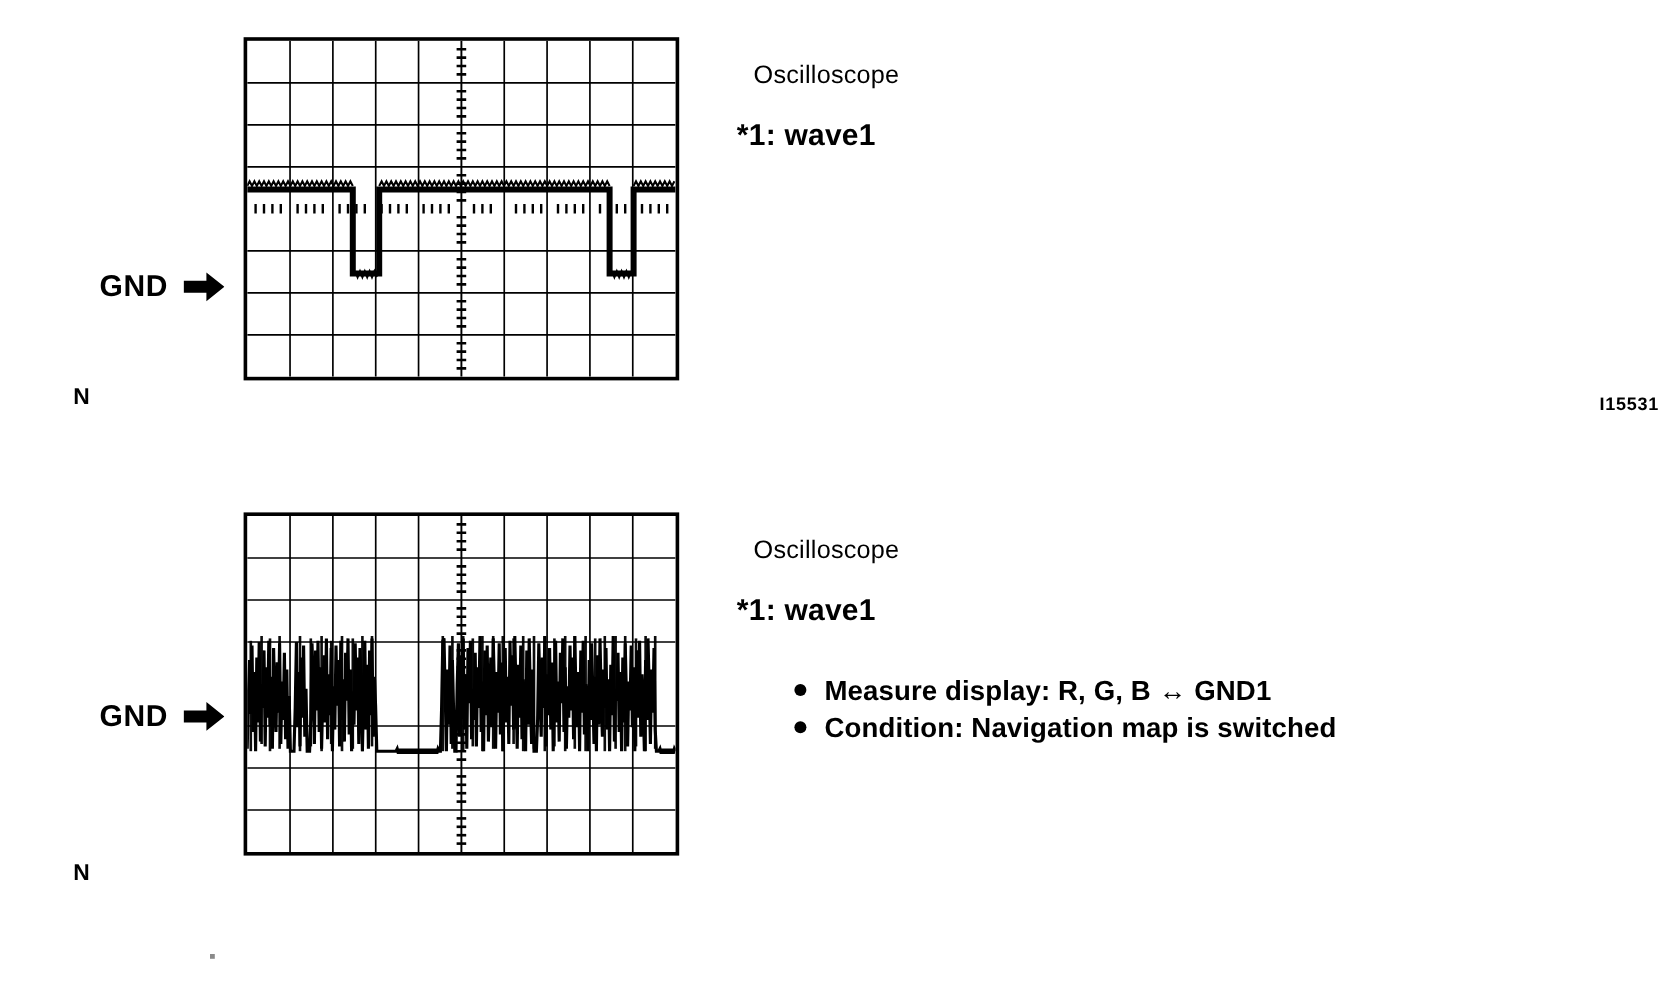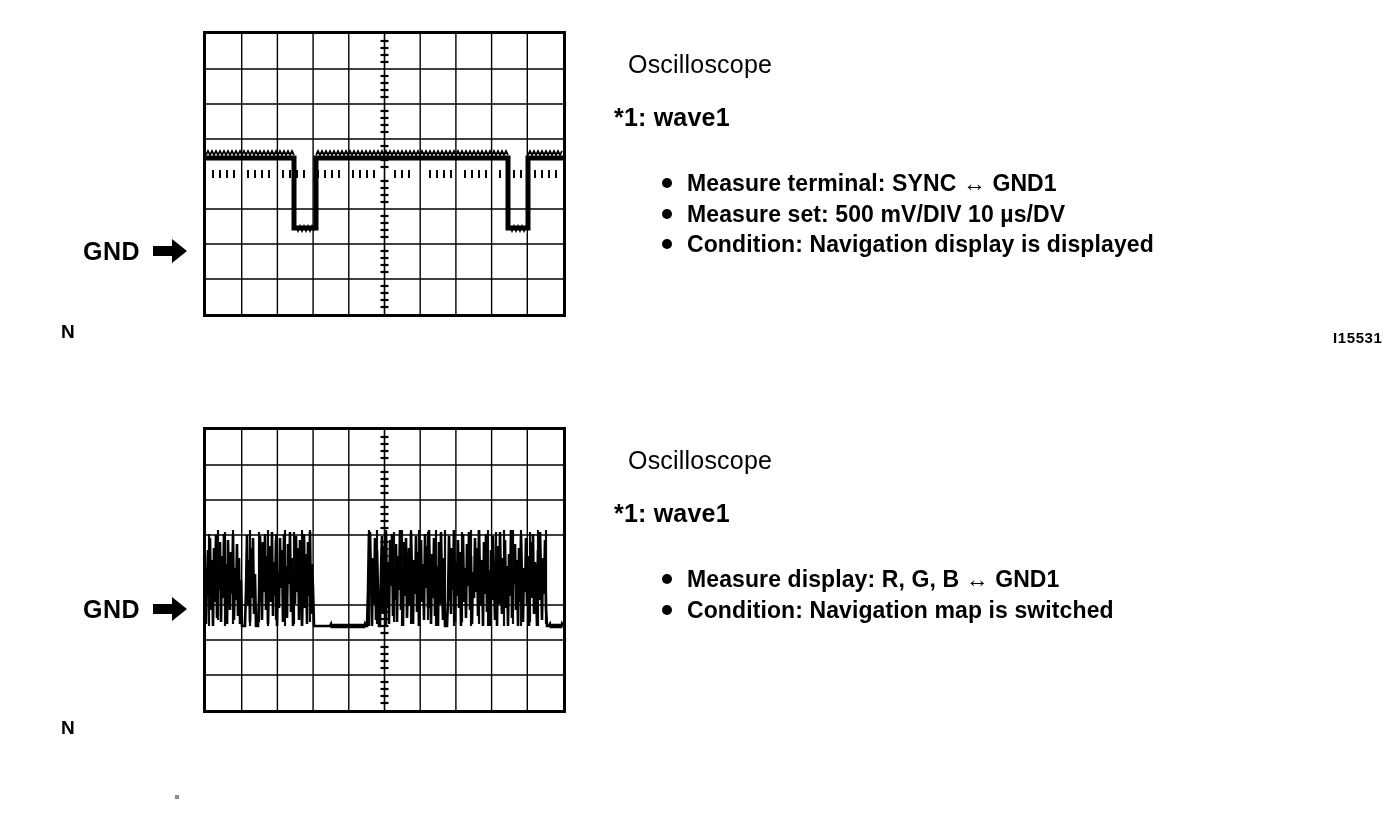--- a/index.html
+++ b/index.html
@@ -14,21 +14,21 @@
     -webkit-font-smoothing:none;
   }
   .page{position:absolute;inset:0;}
 
   
   .figure{position:absolute;}
   #figure-1{left:0;top:0;width:1392px;height:370px;}
   #figure-2{left:0;top:396px;width:1392px;height:370px;}
 
   
-  .gnd-group{position:absolute;display:flex;align-items:center;margin-top:12px;}
+  .gnd-group{position:absolute;display:flex;align-items:center;}
   .gnd-label{
     font-size:25px;font-weight:700;letter-spacing:.5px;
     line-height:1;
   }
   .gnd-arrow{
     margin-left:13px;
     width:34px;height:26px;display:block;
   }
 
   
@@ -42,21 +42,21 @@
 
   
   .n-marker{
     position:absolute;
     font-size:19px;font-weight:700;line-height:1;
   }
 
   
   .textcol{position:absolute;}
   .scope-title{
-    font-size:25px;font-weight:400;line-height:1;
+    font-size:21px;font-weight:400;line-height:1;
     margin:0 0 0 0;
     letter-spacing:.2px;
   }
   .wave-note{
     font-size:25px;font-weight:700;line-height:1;
     margin:28px 0 0 -14px;
     letter-spacing:.2px;
   }
   .spec-list{
     list-style:none;
@@ -233,34 +233,20 @@
           </g>
         </g>
       </svg>
     </div>
 
     <div class="n-marker" style="left:61px;top:322px;">N</div>
 
     <div class="textcol" style="left:628px;top:52px;width:640px;">
       <p class="scope-title">Oscilloscope</p>
       <p class="wave-note">*1: wave1</p>
-      <ul class="spec-list">
-        <li>
-          <span class="bullet"></span>
-          <span>Measure terminal: SYNC ↔ GND1</span>
-        </li>
-        <li>
-          <span class="bullet"></span>
-          <span>Measure set: 500 mV/DIV 10 µs/DV</span>
-        </li>
-        <li>
-          <span class="bullet"></span>
-          <span>Condition: Navigation display is displayed</span>
-        </li>
-      </ul>
     </div>
 
     <div class="ref-code" id="ref-1">I15531</div>
   </div>
 
   <div class="figure" id="figure-2">
 
     <div class="gnd-group" style="left:83px;top:188px;">
       <span class="gnd-label">GND</span>
       <svg class="gnd-arrow" viewBox="0 0 34 26" aria-hidden="true">

